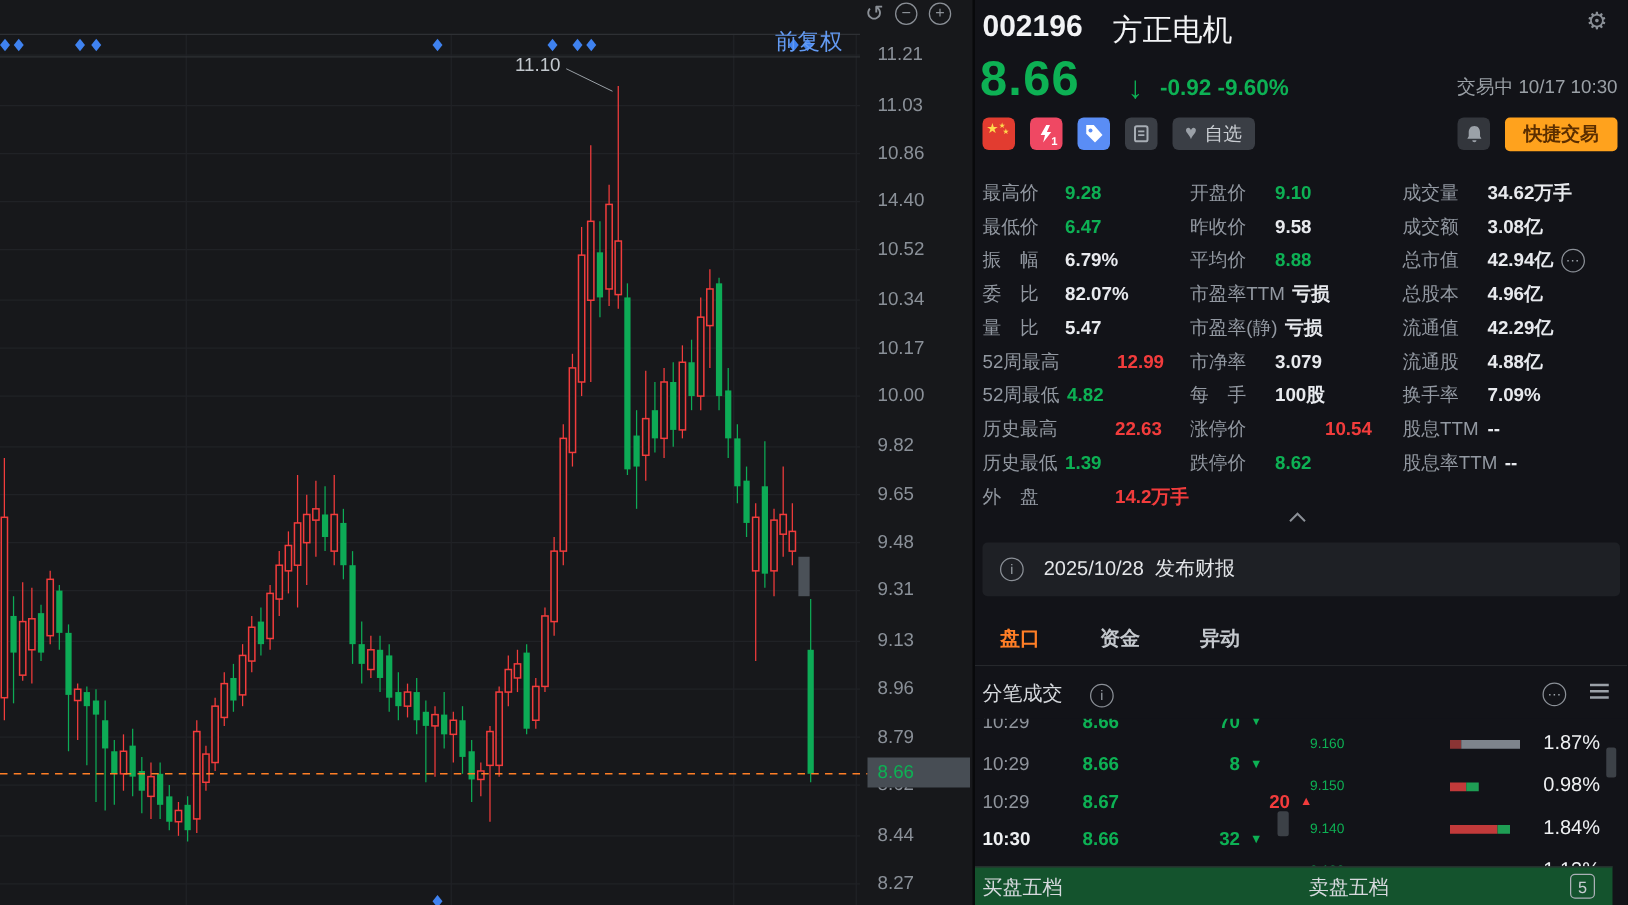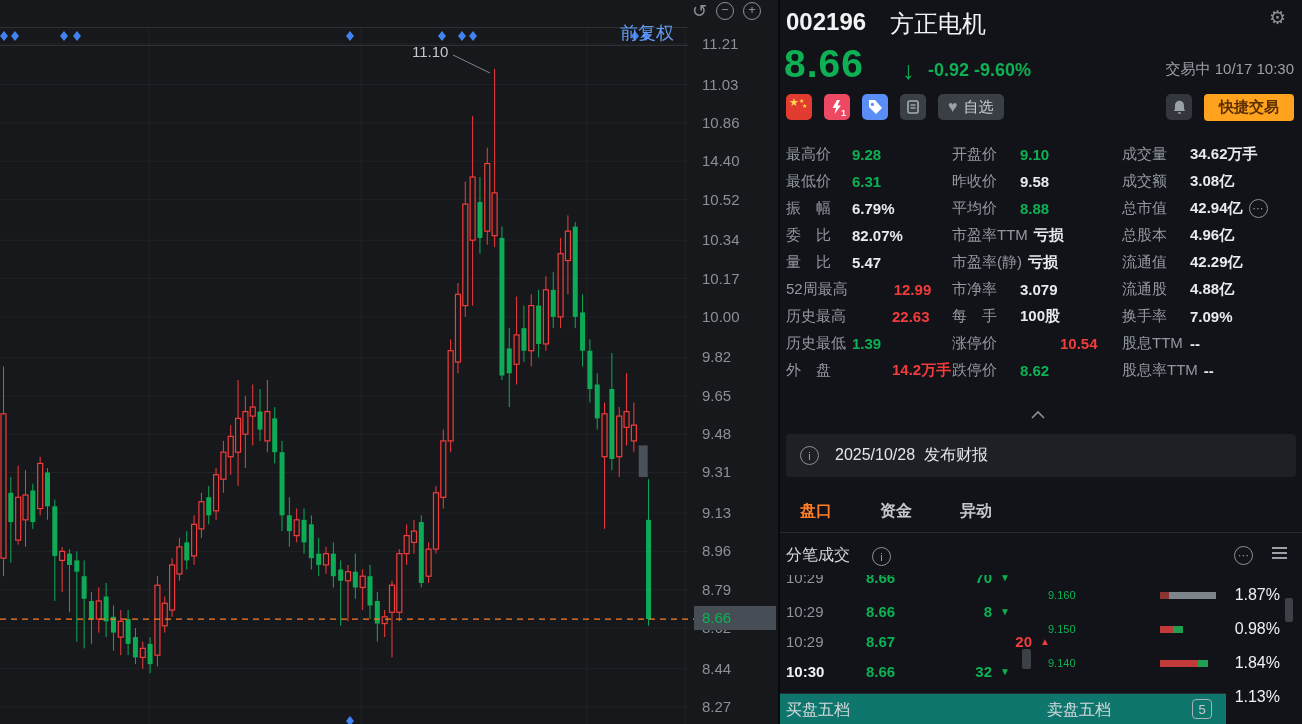--- a/index.html
+++ b/index.html
@@ -59,21 +59,21 @@
   .trow .tm{position:absolute;left:6px;color:#8f949c;}
   .trow .tm.bold{color:#eef0f2;font-weight:bold;}
   .trow .pr{position:absolute;left:86px;font-weight:bold;}
   .trow .vol{position:absolute;left:150px;width:62px;text-align:right;font-weight:bold;}
   .trow .ar{position:absolute;left:220px;font-size:10px;}
   .drow{position:absolute;z-index:1;height:24px;line-height:24px;white-space:nowrap;}
   .drow .dp{position:absolute;left:268px;font-size:11px;color:#0db154;}
   .drow .bar{position:absolute;left:380px;top:9px;display:flex;height:7px;}
   .drow .pct{position:absolute;left:400px;width:100px;text-align:right;font-size:16px;color:#eef0f2;}
   .thumb{position:absolute;background:#3c4147;border-radius:2px;z-index:2;}
-  .bottombar{position:absolute;left:0;top:693px;width:446px;height:31px;background:#0f766e;border-top:1px solid #2b2d31;z-index:4;box-sizing:border-box;}
+  .bottombar{position:absolute;left:0;top:693px;width:510px;height:31px;background:#14532d;border-top:1px solid #2b2d31;z-index:4;box-sizing:border-box;}
   .bb-buy{position:absolute;left:6px;top:6px;font-size:16px;color:#d6d9dd;}
   .bb-sell{position:absolute;left:267px;top:6px;font-size:16px;color:#d6d9dd;}
   .bb-badge{position:absolute;right:14px;top:5px;width:18px;height:18px;border:1.5px solid #aab0b6;border-radius:4px;color:#c7ccd1;font-size:13px;display:flex;align-items:center;justify-content:center;}
 </style>
 </head>
 <body>
 
 <div id="app">
 
   <div id="chart">
@@ -372,37 +372,41 @@
     <div class="quickbtn">快捷交易</div>
 
     <div class="stats">
         <div class="scol scol1">
           <div class="srow">
             <span class="slabel">最高价</span>
             <span class="sval g">9.28</span>
           </div>
           <div class="srow">
             <span class="slabel">最低价</span>
-            <span class="sval g">6.31</span>
+            <span class="sval g">6.47</span>
           </div>
           <div class="srow">
             <span class="slabel">振　幅</span>
             <span class="sval w">6.79%</span>
           </div>
           <div class="srow">
             <span class="slabel">委　比</span>
             <span class="sval w">82.07%</span>
           </div>
           <div class="srow">
             <span class="slabel">量　比</span>
             <span class="sval w">5.47</span>
           </div>
           <div class="srow">
             <span class="slabel">52周最高</span>
             <span class="sval r">12.99</span>
+          </div>
+          <div class="srow">
+            <span class="slabel">52周最低</span>
+            <span class="sval g">4.82</span>
           </div>
           <div class="srow">
             <span class="slabel">历史最高</span>
             <span class="sval r">22.63</span>
           </div>
           <div class="srow">
             <span class="slabel">历史最低</span>
             <span class="sval g">1.39</span>
           </div>
           <div class="srow">

